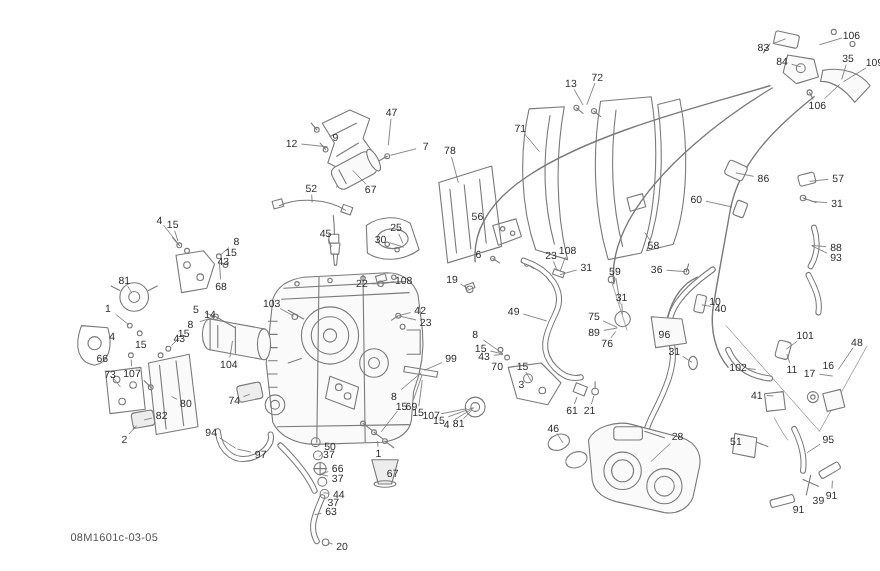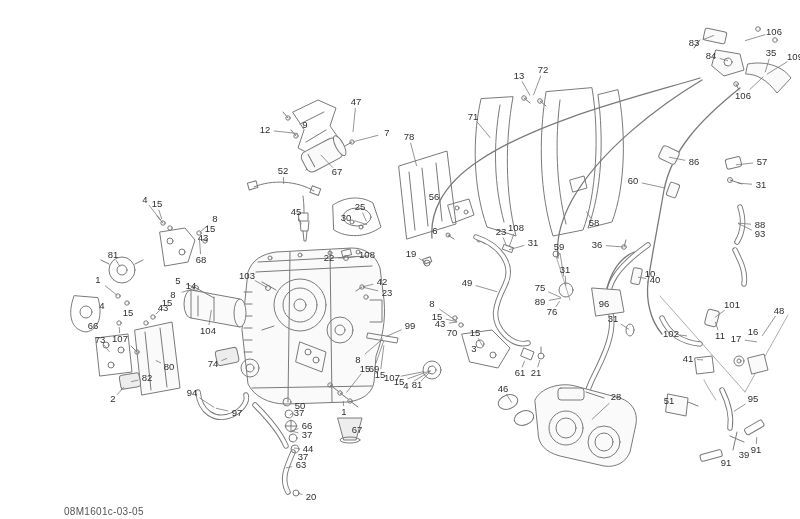--- a/index.html
+++ b/index.html
@@ -6,21 +6,21 @@
   #stage{position:relative;width:800px;height:519px;background:#fff;overflow:hidden;
          font-family:"Liberation Sans", sans-serif;}
   svg{position:absolute;left:0;top:0;}
   .sk{stroke:#7a7a7a;fill:none;stroke-width:1;stroke-linecap:round;stroke-linejoin:round;}
   .fl{stroke:#7a7a7a;fill:#ededed;stroke-width:1;}
   .fw{stroke:#7a7a7a;fill:#fafafa;stroke-width:1;}
   .cable{stroke:#7a7a7a;stroke-width:1.3;fill:none;stroke-linecap:round;}
   .tube-o{stroke:#7a7a7a;stroke-width:5.5;fill:none;stroke-linecap:round;}
   .tube-i{stroke:#ffffff;stroke-width:3.6;fill:none;stroke-linecap:round;}
   .thin{stroke:#8a8a8a;stroke-width:.7;fill:none;}
-  #code{position:absolute;left:64px;top:506px;font-size:10px;color:#555;letter-spacing:.3px;}
+  #code{position:absolute;left:64px;top:484px;font-size:10px;color:#555;letter-spacing:.3px;}
 </style>
 </head>
 <body>
 
 <div id="stage">
   <svg width="800" height="519" viewBox="0 0 800 519">
 
     <g class="sk">
       <path d="M481 99 C472 138 473 188 487 227 L516 236 C505 192 505 141 513 97 Z"></path>
       <path d="M500 105 C493 145 494 185 504 222"></path>

